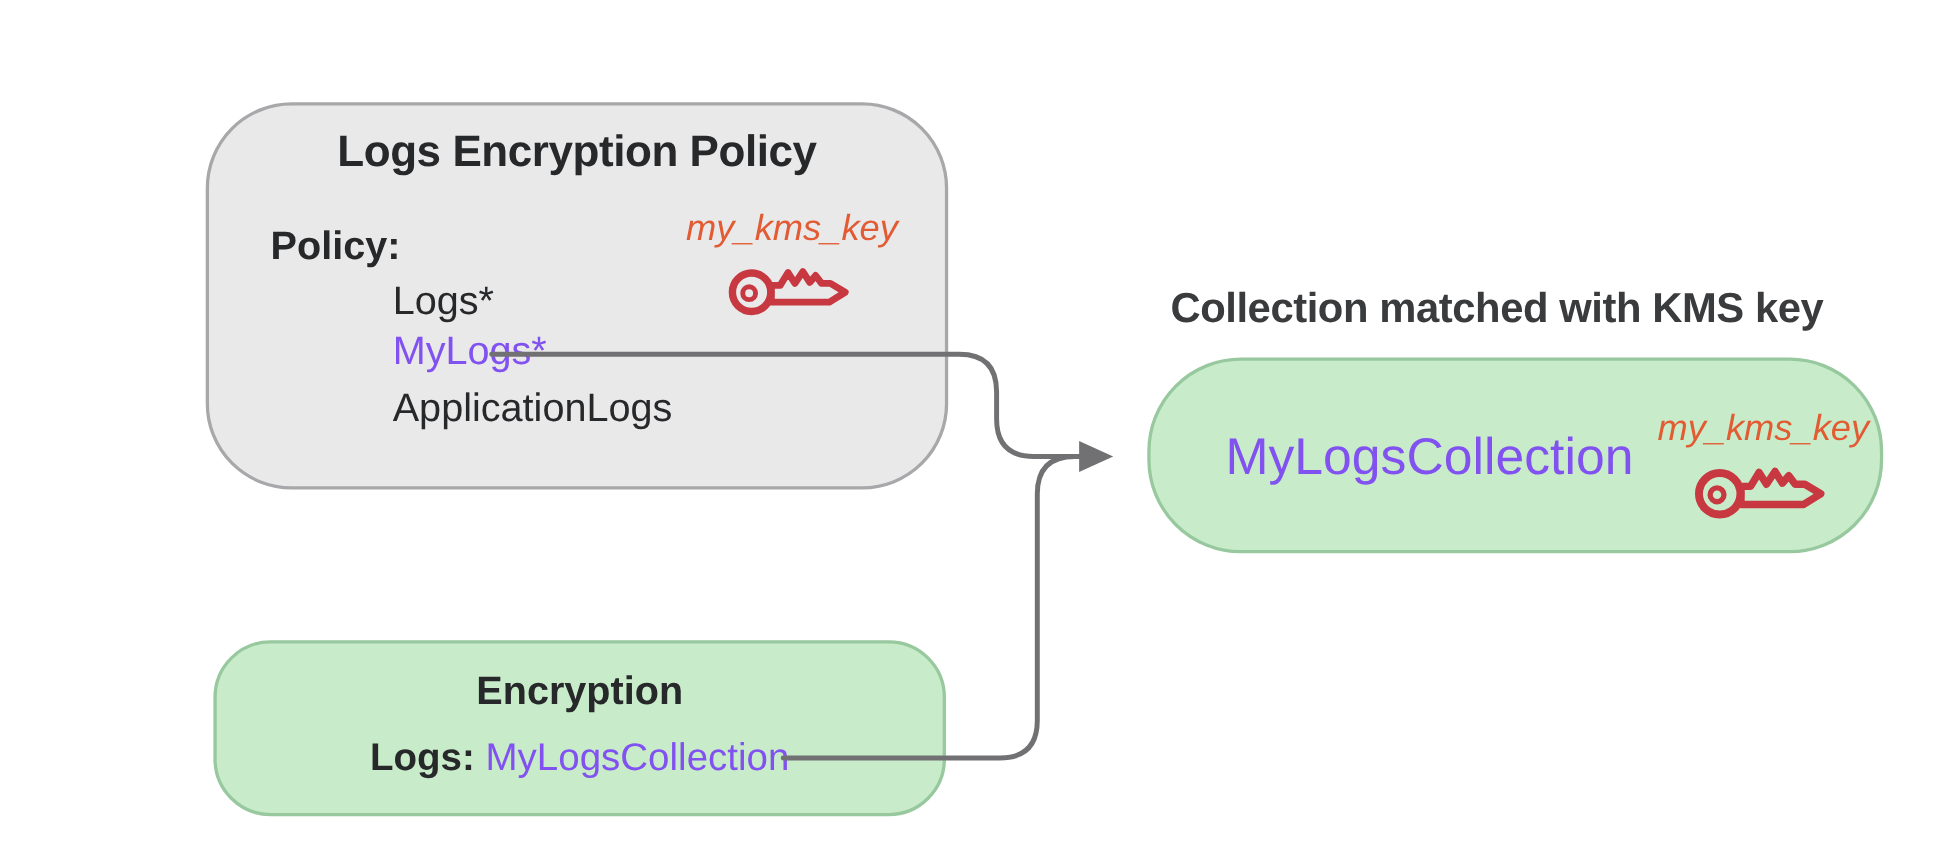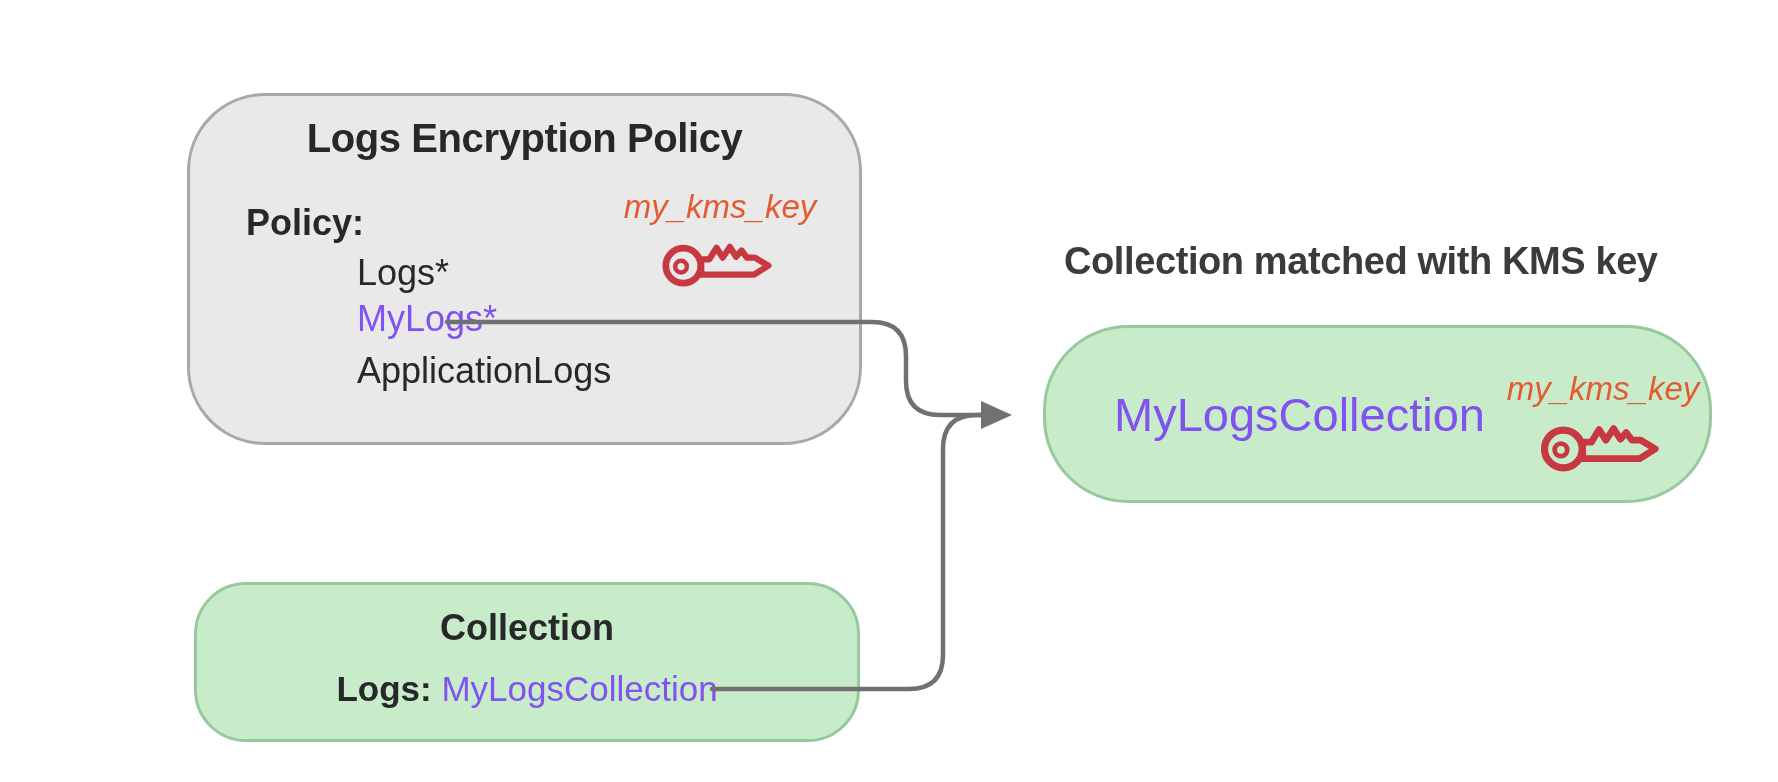--- a/index.html
+++ b/index.html
@@ -9,21 +9,21 @@
   }
   #canvas{position:absolute;inset:0;}
 
   .h-title{
     position:absolute;
     font-size:38px;font-weight:700;letter-spacing:-0.4px;
     color:var(--heading-text);white-space:nowrap;
   }
   #step1-title{left:27px;top:5px;}
   #step2-title{left:27px;top:496px;}
-  #result-heading{left:1064px;top:240px;}
+  #result-heading{left:1064px;top:260px;}
 
   .box{position:absolute;box-sizing:border-box;}
   .box.gray{
     background:var(--policy-box-fill);
     border:3px solid var(--policy-box-border);
   }
   .box.green{
     background:var(--collection-box-fill);
     border:3px solid var(--collection-box-border);
   }
@@ -100,21 +100,21 @@
           <circle cx="26" cy="33" r="19.5" stroke-width="7.5"></circle>
           <circle cx="23.5" cy="34" r="6.5" stroke-width="5"></circle>
           <path stroke-width="7" d="M46,26 L55,26 L63,13 L70,24 L78,12 L85,23 L91,16 L97,24 L106,24 L121,33 L105,43 L46,43 Z"></path>
         </g>
       </svg>
     </div>
   </div>
 
 
   <div class="box green" id="collection-box">
-    <div class="box-title">Collection</div>
+    <div class="box-title">Encryption</div>
     <div class="name-row">
       <span class="name-label">Logs:</span>
       <span class="name-value">MyLogsCollection</span>
     </div>
   </div>
 
   <div class="h-title" id="result-heading">Collection matched with KMS key</div>
 
   <div class="box green" id="result-box">
     <div class="result-name">MyLogsCollection</div>

